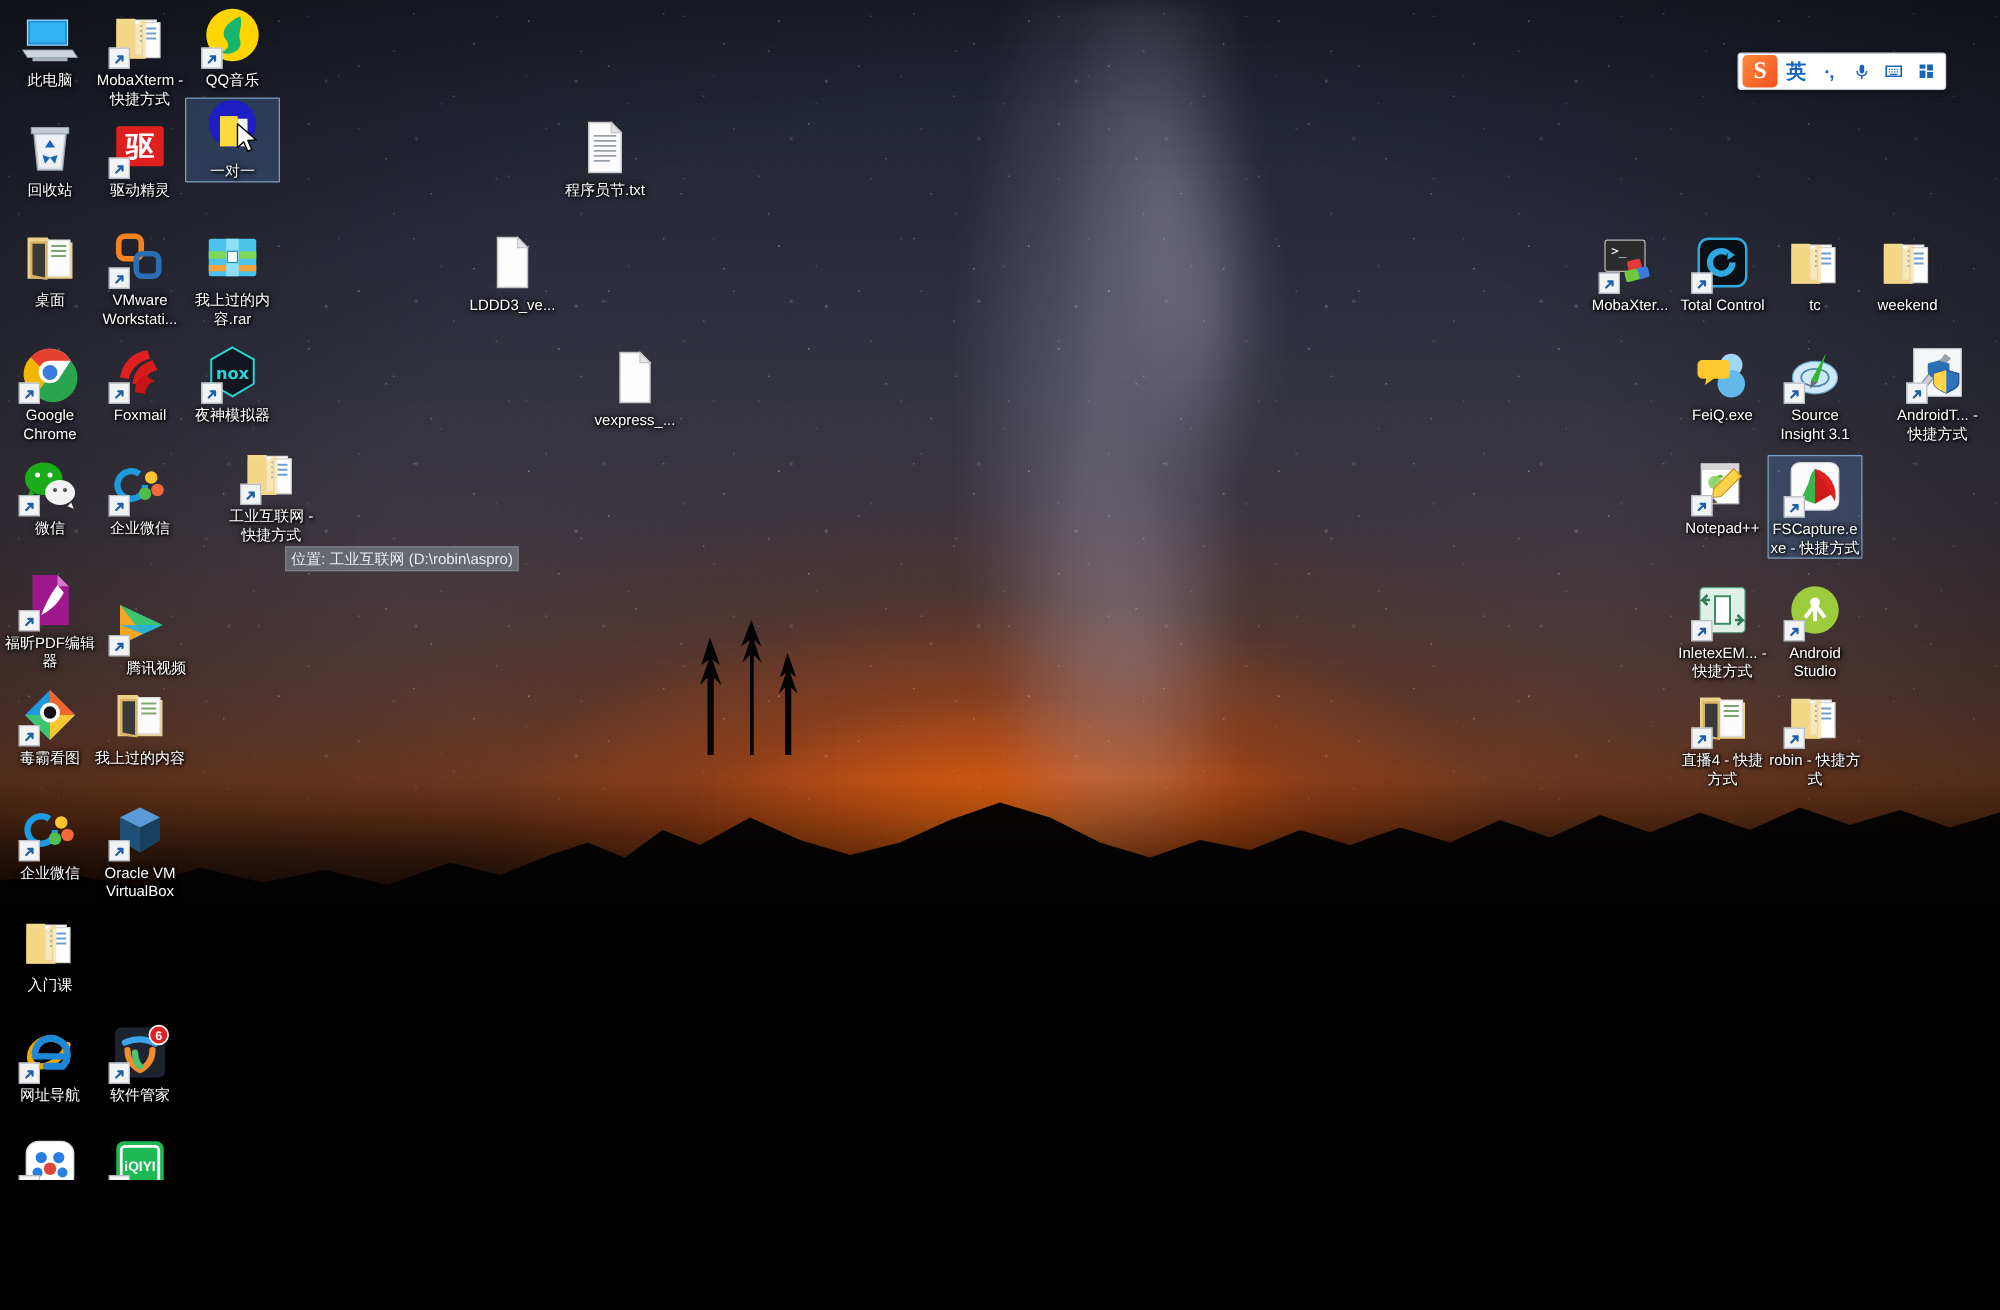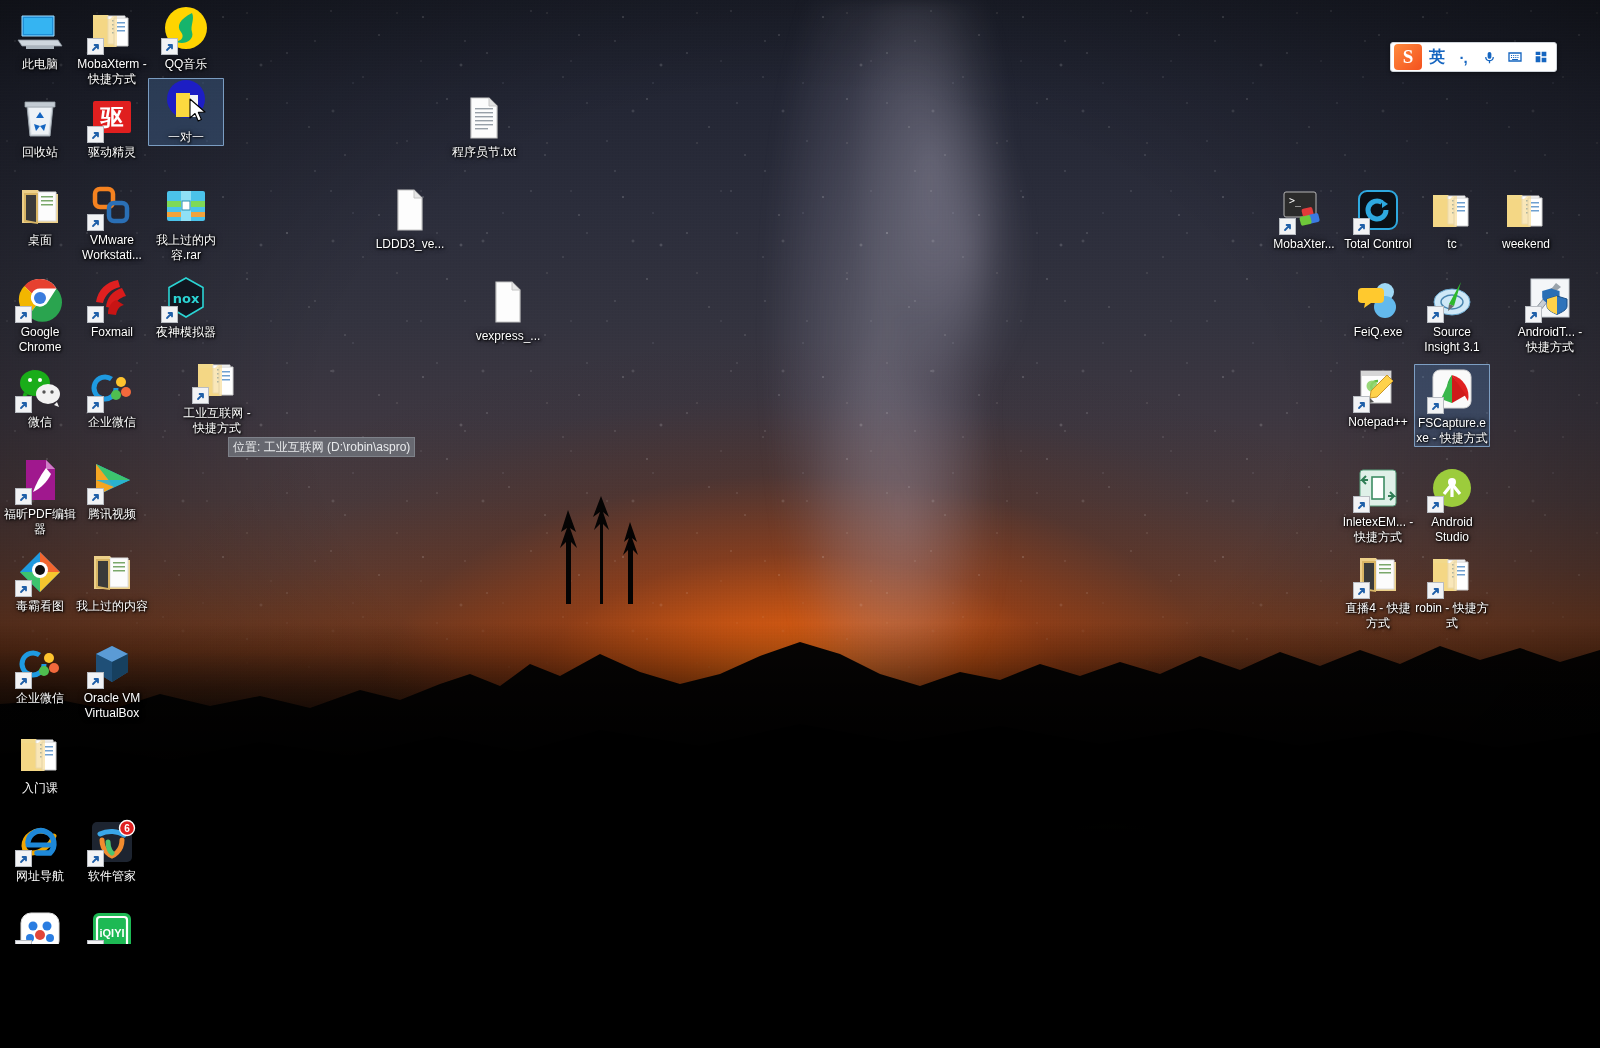--- a/index.html
+++ b/index.html
@@ -608,21 +608,21 @@
         <path d="M10 4h20l9 9v31H10z" fill="#a0188e"></path>
         <path d="M30 4l9 9h-9z" fill="#d07bc8"></path>
         <path d="M30 12 C24 20 20 28 17 36 c8-4 14-10 18-18z" fill="#fff"></path>
       </svg><span class="shortcut">
             <svg viewBox="0 0 12 12">
               <path d="M3 9 L8 4 M8 4 H4.6 M8 4 V7.4" fill="none" stroke="#1f5fa8" stroke-width="1.8" stroke-linecap="round"></path>
             </svg>
           </span></div>
         <div class="label">福昕PDF编辑器</div>
       </div>
-      <div class="icon" style="left: 74px; top: 456px;">
+      <div class="icon" style="left: 74px; top: 476px; text-align: right;">
         <div class="glyph">
       <svg viewBox="0 0 48 48" width="48" height="48">
         <path d="M8 8 L42 24 L8 40 Z" fill="#1aa3e8"></path>
         <path d="M8 8 L42 24 L26 31 Z" fill="#3dc46e"></path>
         <path d="M8 8 L26 31 L8 40 Z" fill="#f5a623"></path>
         <path d="M8 24 L42 24 L26 31 Z" fill="#26b0e0" opacity=".85"></path>
       </svg><span class="shortcut">
             <svg viewBox="0 0 12 12">
               <path d="M3 9 L8 4 M8 4 H4.6 M8 4 V7.4" fill="none" stroke="#1f5fa8" stroke-width="1.8" stroke-linecap="round"></path>
             </svg>

